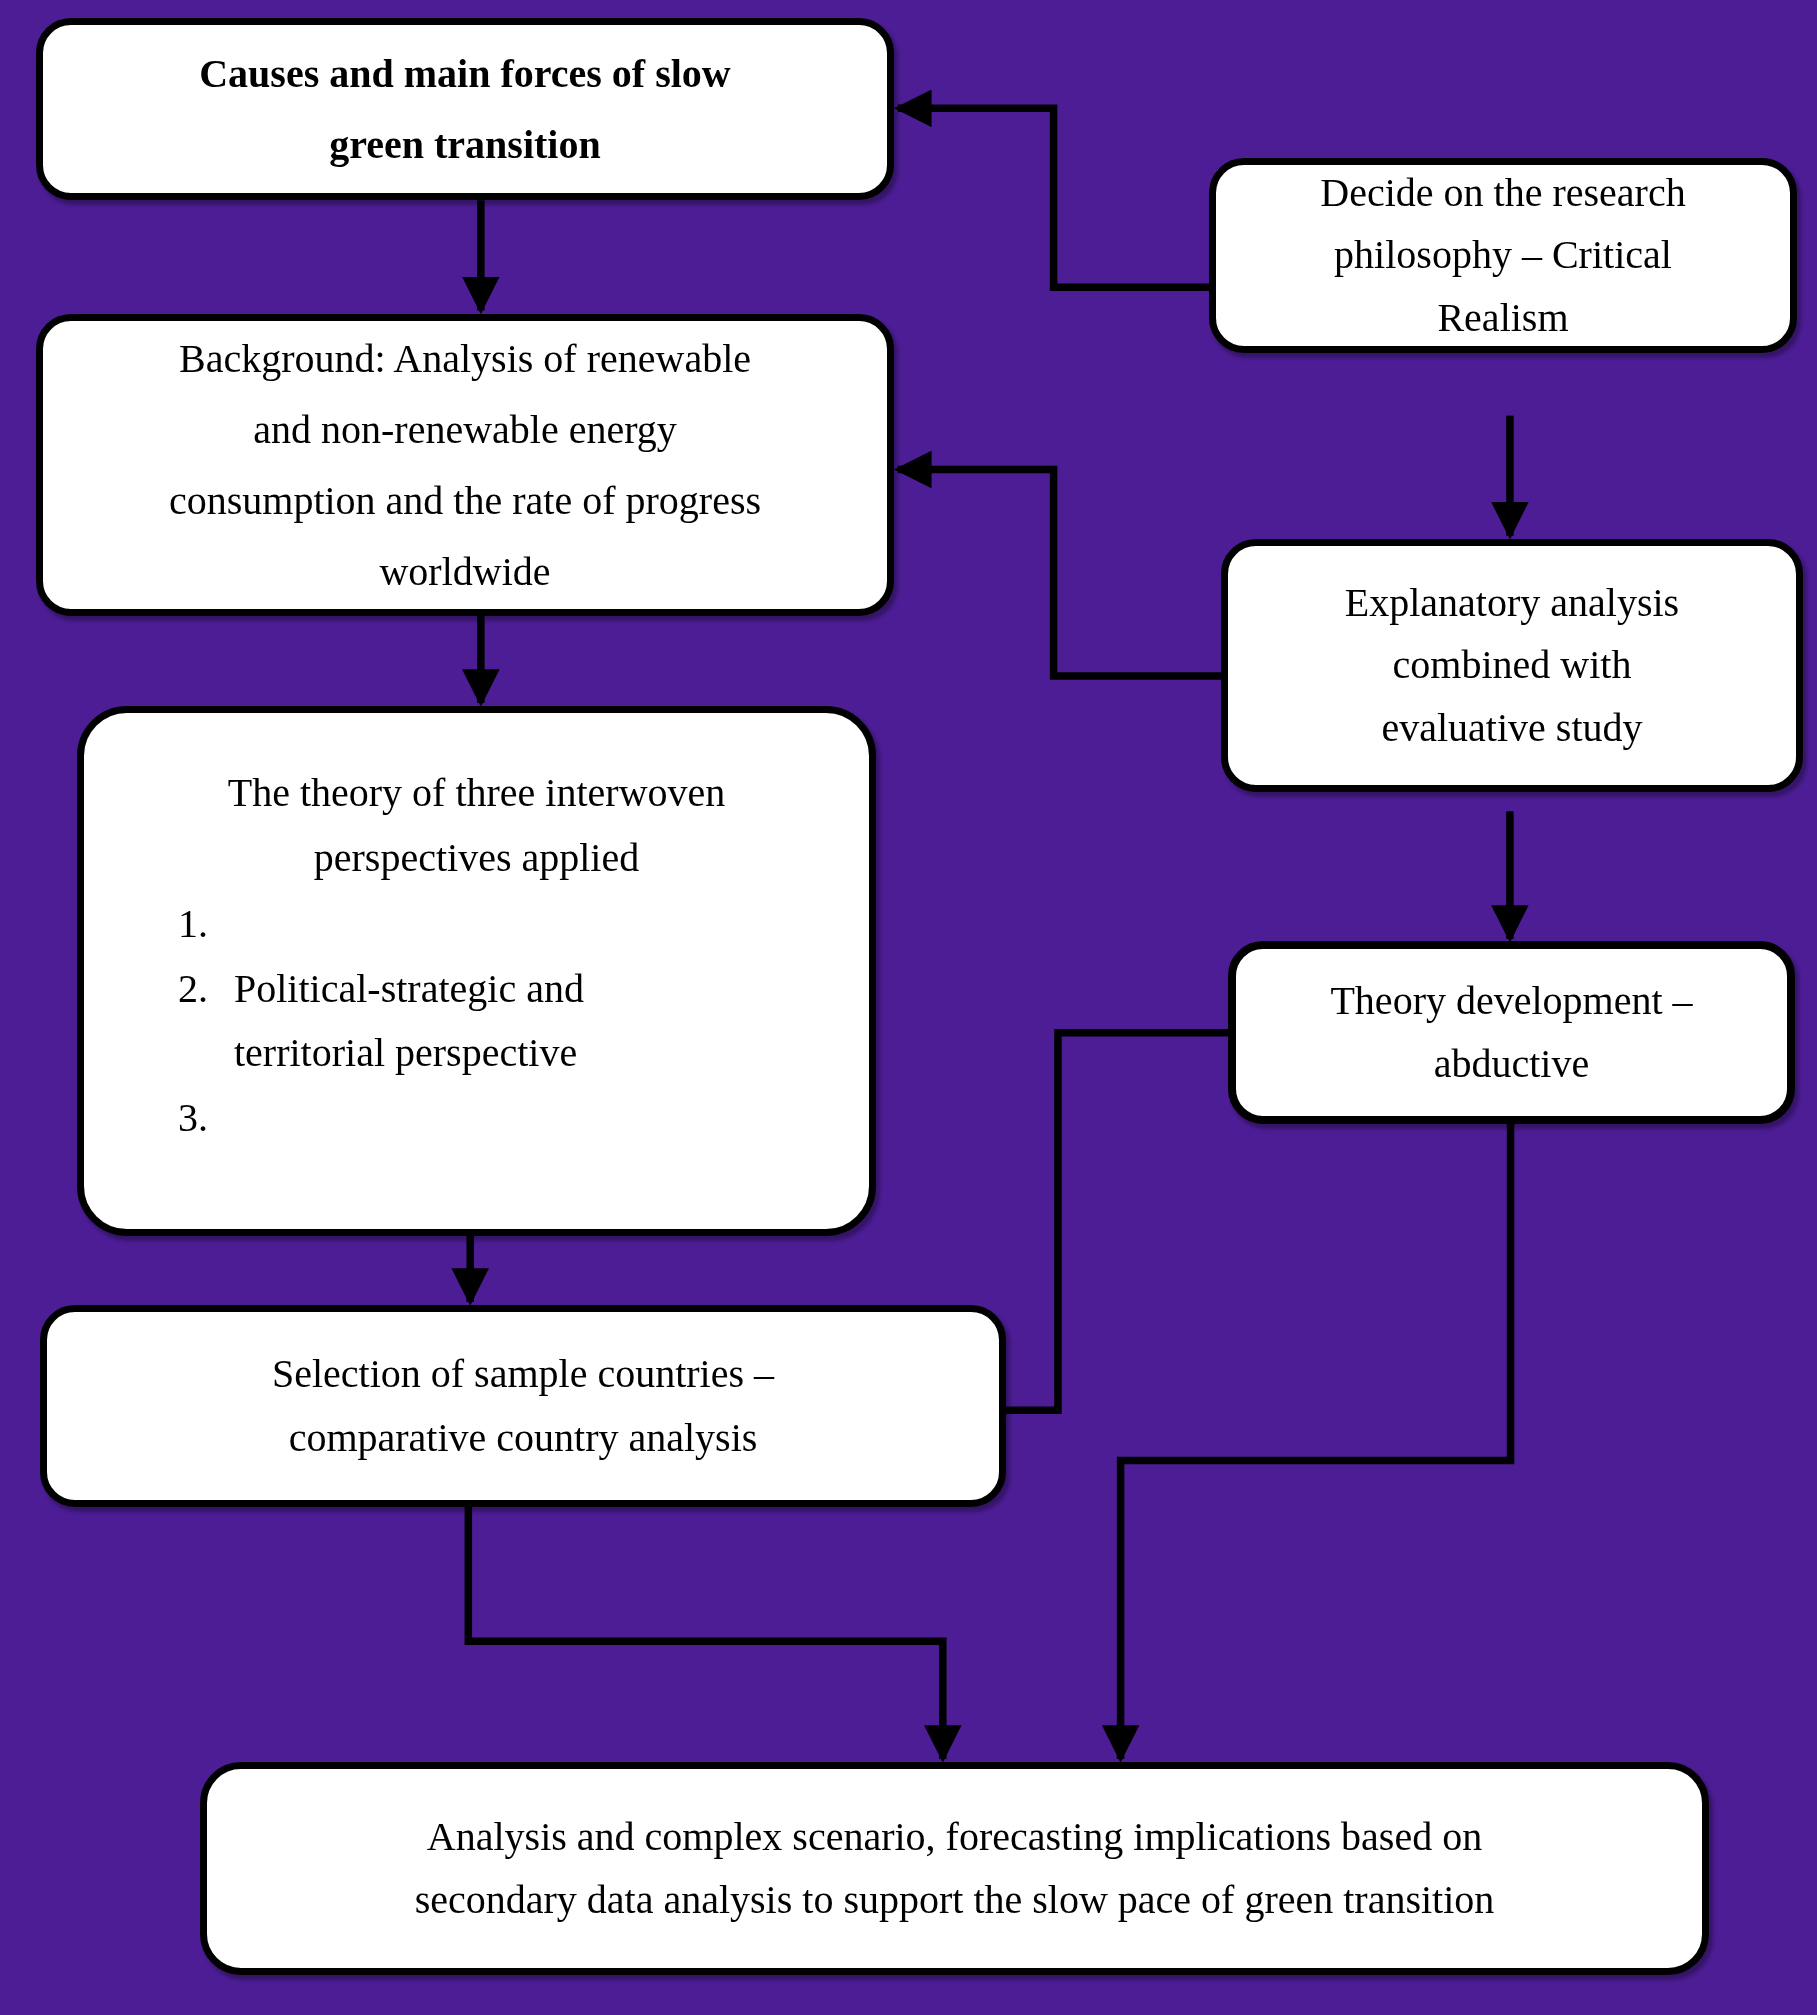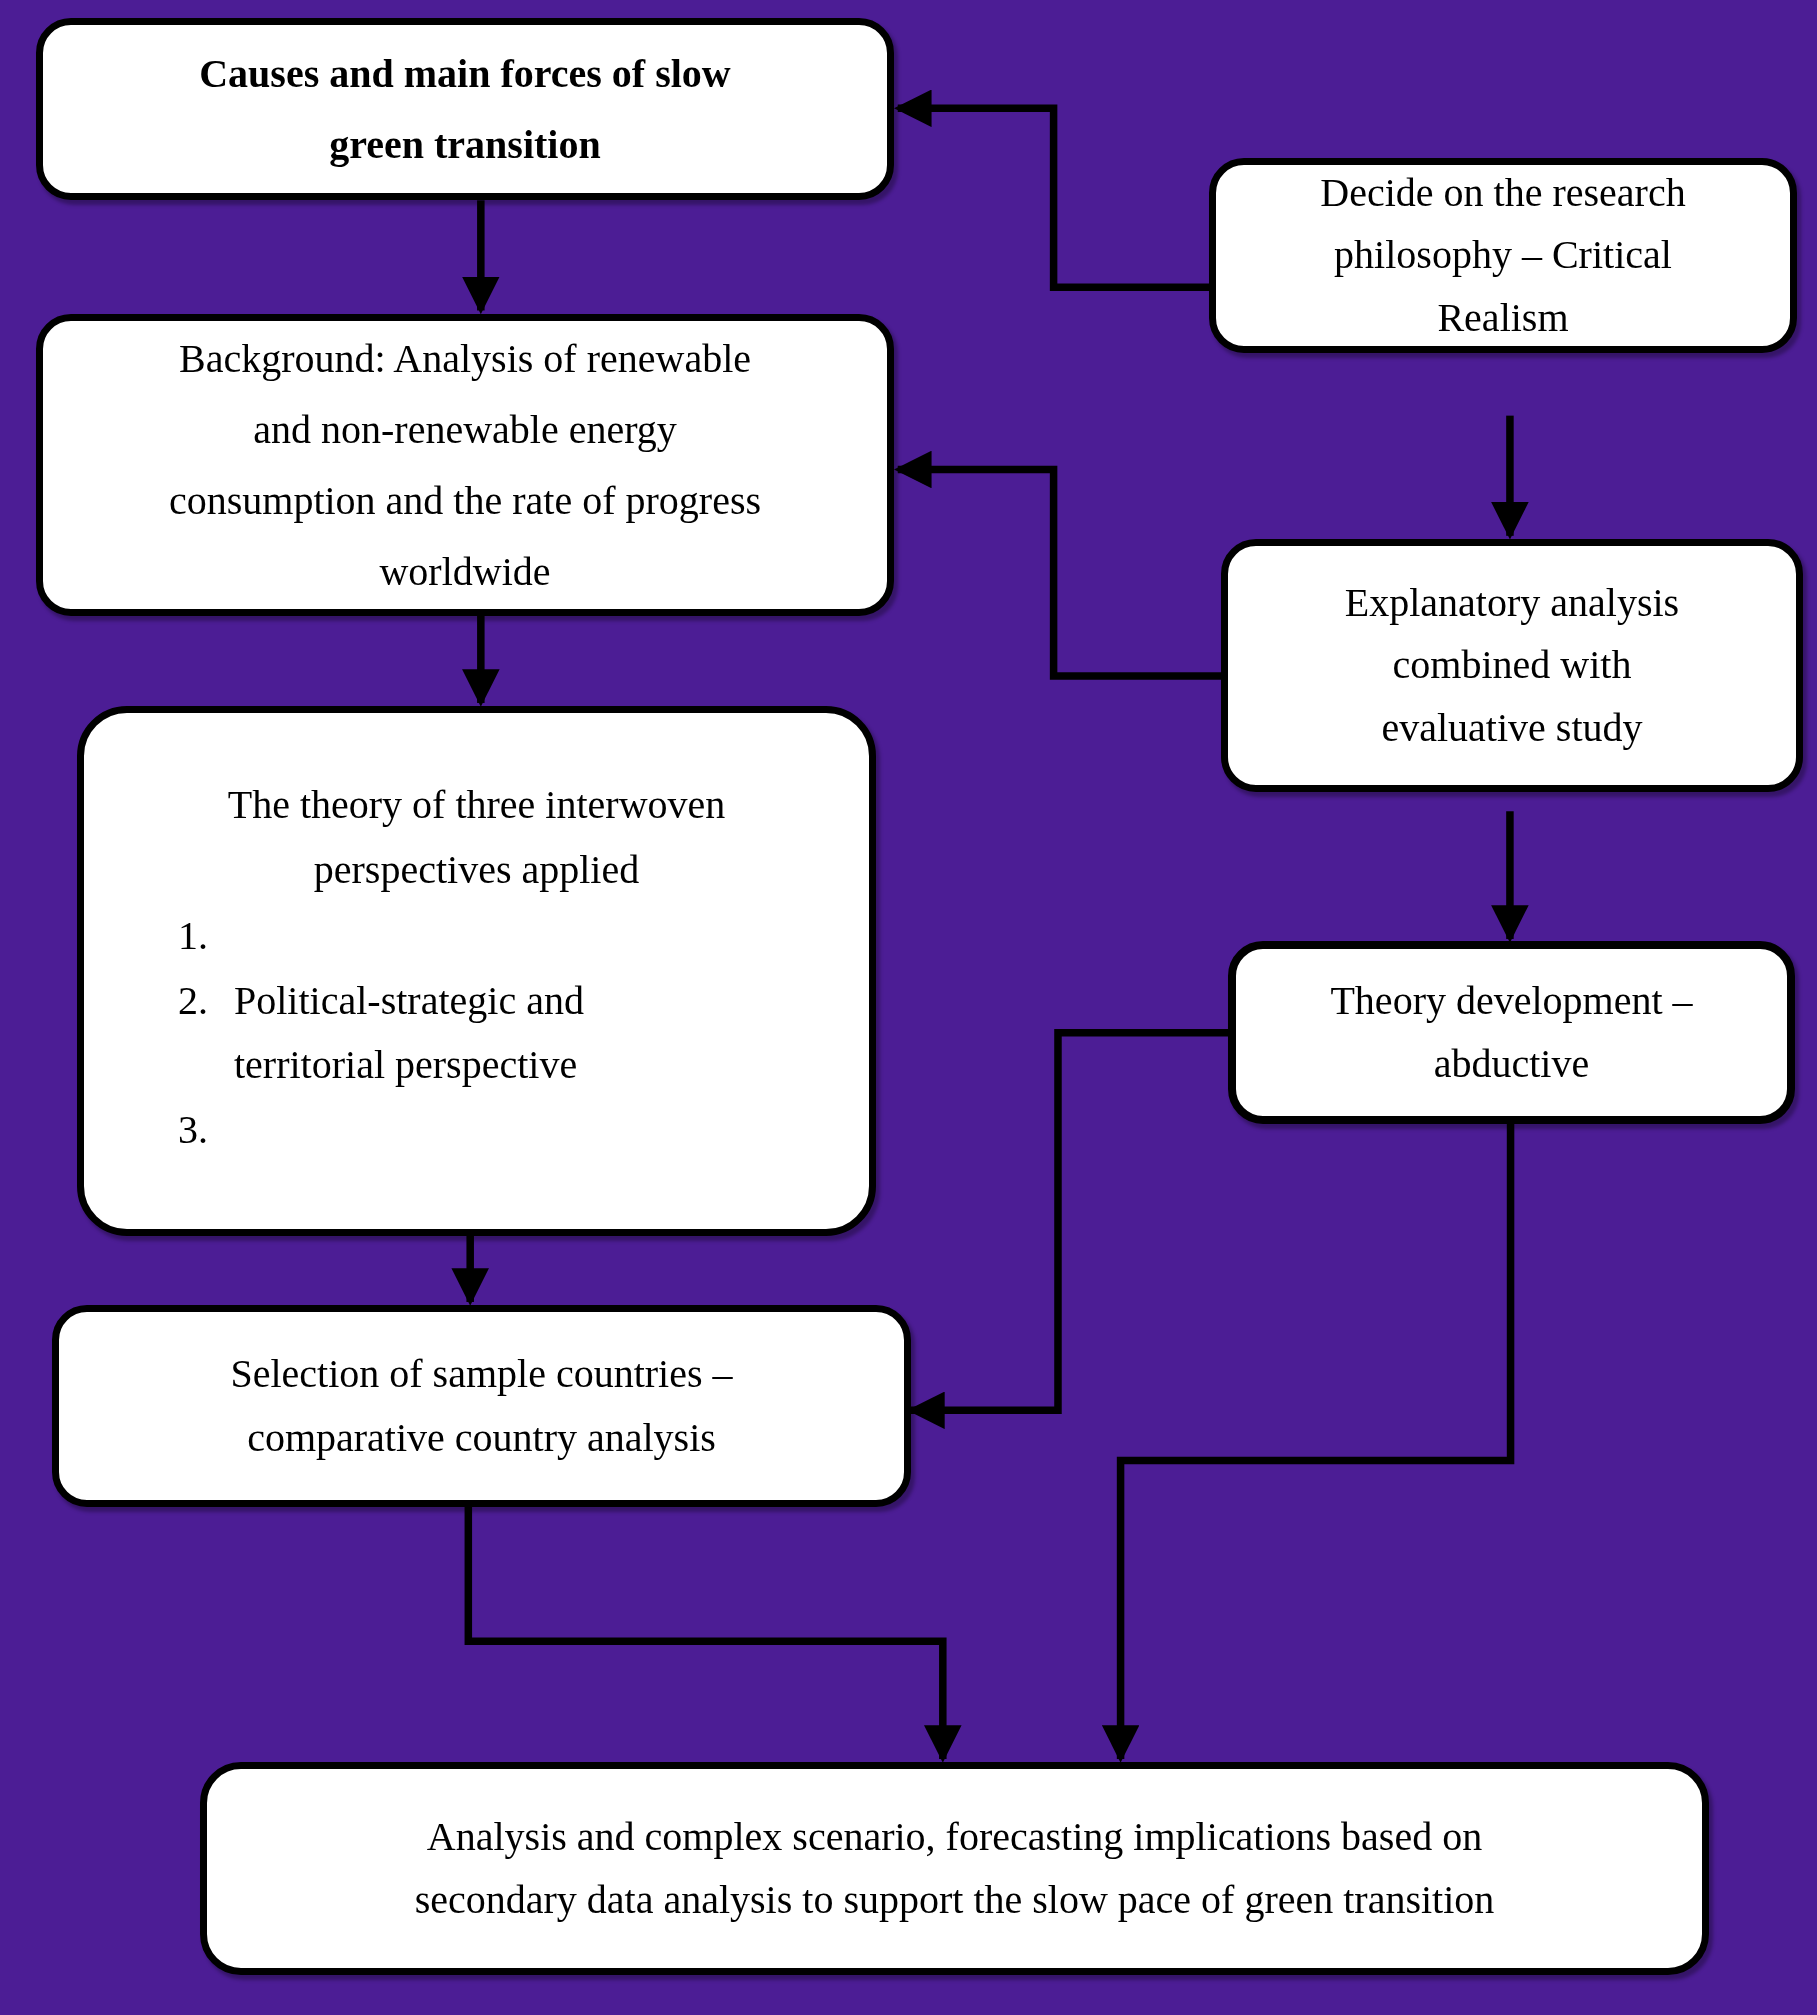--- a/index.html
+++ b/index.html
@@ -46,30 +46,30 @@
     font-weight: bold;
   }
   .lh-tall { line-height: 1.78; }
   .lh-mid  { line-height: 1.56; }
 
   
   #node-causes       { left: 36px;   top: 18px;   width: 858px; height: 182px; }
   #node-background   { left: 36px;   top: 314px;  width: 858px; height: 302px; }
   #node-theory       { left: 77px;  top: 706px; width: 799px; height: 530px; border-radius: 50px;
                        align-items: flex-start; justify-content: flex-start; }
-  #node-selection    { left: 52px;   top: 1305px; width: 859px; height: 202px; }
+  #node-selection    { left: 40px;   top: 1305px; width: 966px; height: 202px; }
   #node-decide       { left: 1209px; top: 158px;  width: 588px;  height: 195px; }
   #node-explanatory  { left: 1221px; top: 539px;  width: 582px;  height: 253px; }
   #node-theorydev    { left: 1228px; top: 941px; width: 567px;  height: 183px; border-width: 8.1px; }
   #node-analysis     { left: 200px;  top: 1762px; width: 1509px; height: 213px; border-radius: 41px; }
 
   
   .theory-inner {
     width: 100%;
-    padding-top: 60px;
+    padding-top: 48px;
     line-height: 1.62;
     font-family: Liberation Serif, serif;
   }
   .theory-heading {
     text-align: center;
     white-space: pre-line;
   }
   .theory-list {
     margin-top: 1.3px;
   }

